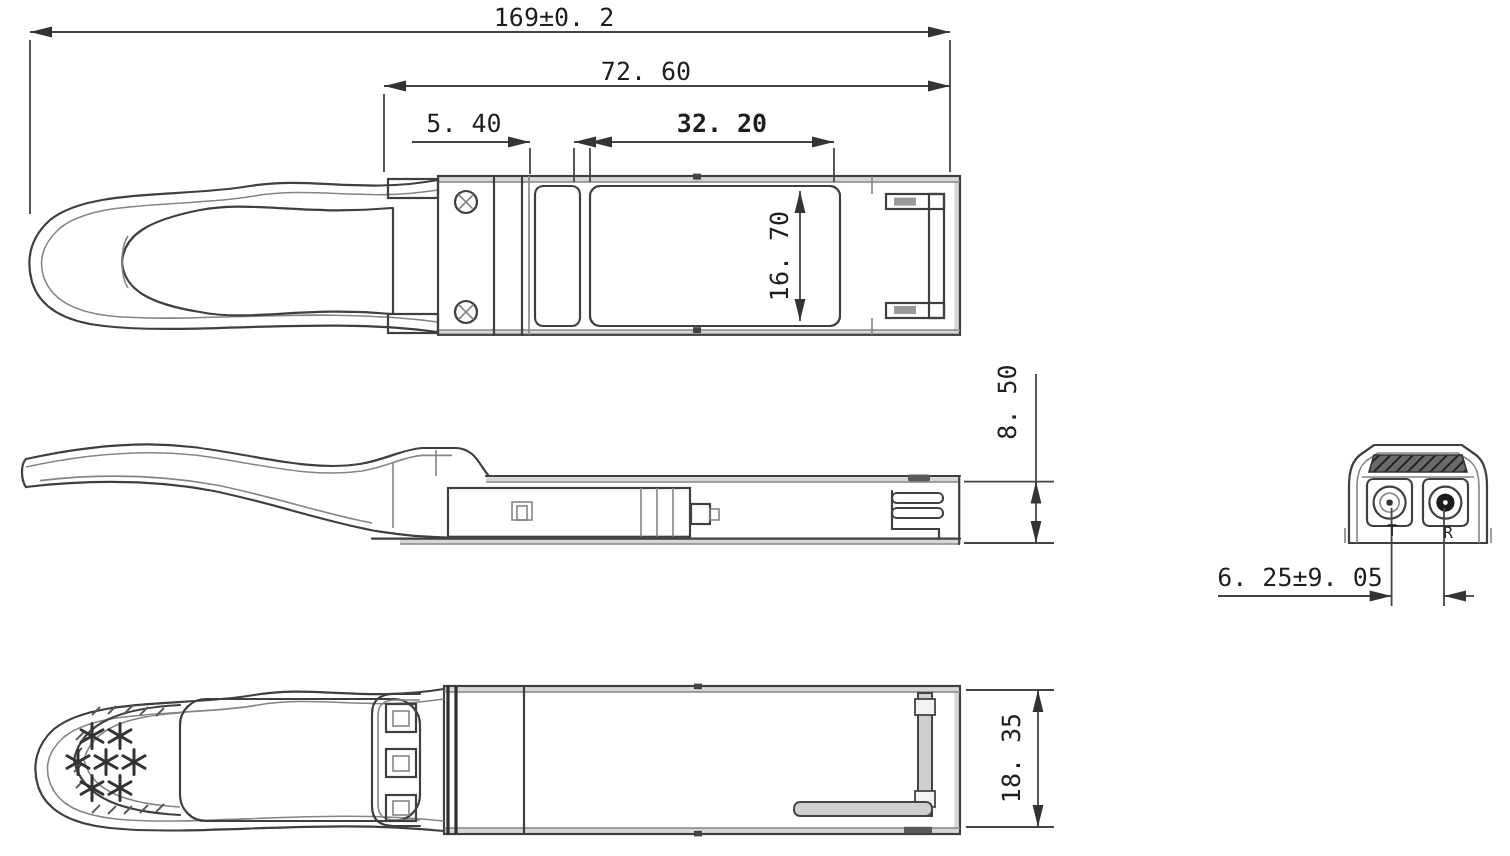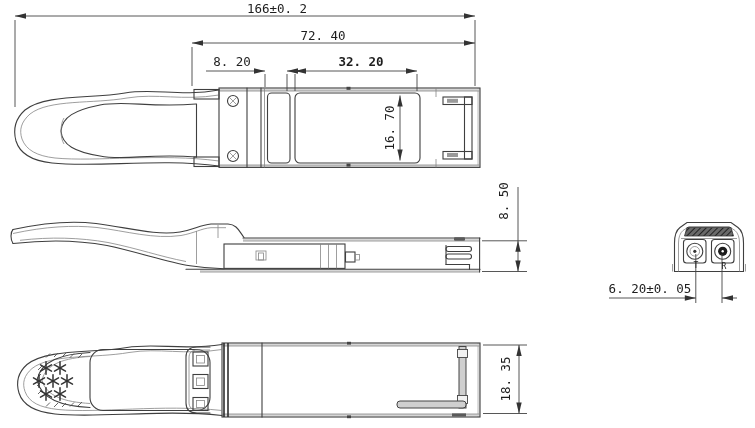--- a/index.html
+++ b/index.html
@@ -241,23 +241,23 @@
     <polygon class="ar" points="722,298 733,295.3 733,300.7"></polygon>
 
     <line class="dl" x1="519" y1="345" x2="519" y2="413.5"></line>
     <polygon class="ar" points="519,345 516.3,356 521.7,356"></polygon>
     <polygon class="ar" points="519,413.5 516.3,402.5 521.7,402.5"></polygon>
     <line class="dl" x1="483" y1="345" x2="527" y2="345"></line>
     <line class="dl" x1="483" y1="413.5" x2="527" y2="413.5"></line>
   </g>
 </svg>
 
-  <span class="dim" style="left:277px;top:9px;">166±0. 2</span>
-  <span class="dim" style="left:323px;top:36px;">72. 40</span>
-  <span class="dim" style="left:232px;top:62px;">8. 20</span>
+  <span class="dim" style="left:277px;top:9px;">169±0. 2</span>
+  <span class="dim" style="left:323px;top:36px;">72. 60</span>
+  <span class="dim" style="left:232px;top:62px;">5. 40</span>
   <span class="dim" style="left:361px;top:62px;font-weight:bold;">32. 20</span>
   <span class="dim rot" style="left:390px;top:128px;">16. 70</span>
   <span class="dim rot" style="left:504px;top:201px;">8. 50</span>
-  <span class="dim" style="left:650px;top:289px;">6. 20±0. 05</span>
+  <span class="dim" style="left:650px;top:289px;">6. 25±9. 05</span>
   <span class="dim rot" style="left:506px;top:379px;">18. 35</span>
   <span class="portlabel" style="left:696px;top:266px;">T</span>
   <span class="portlabel" style="left:724px;top:267px;">R</span>
 </div>
 
 </body></html>

